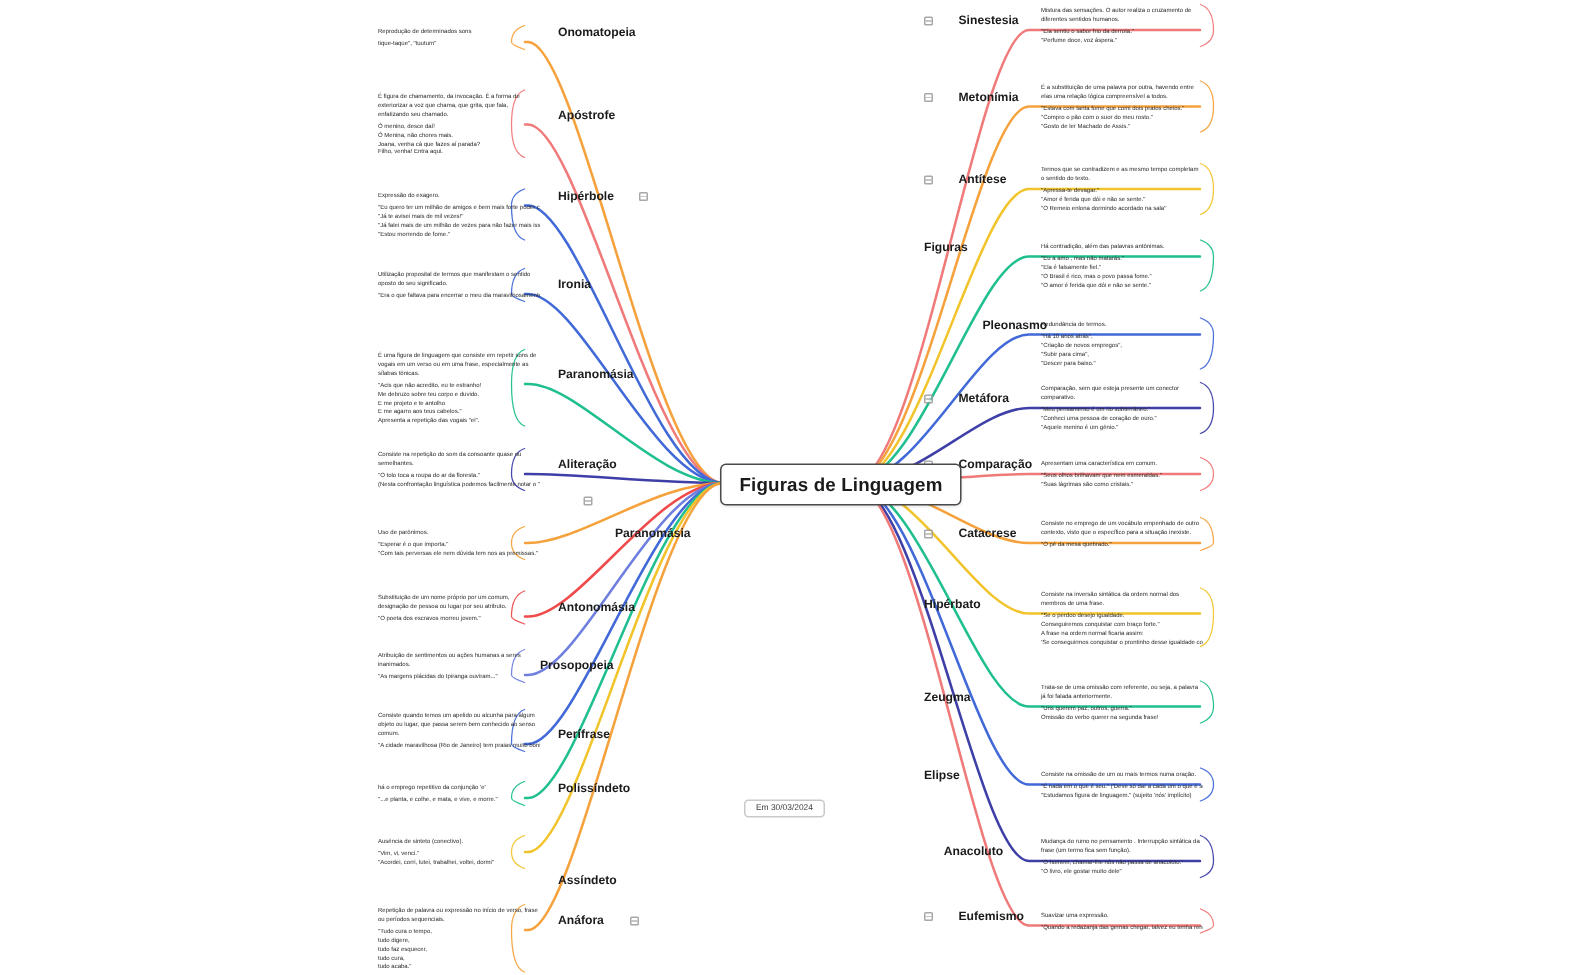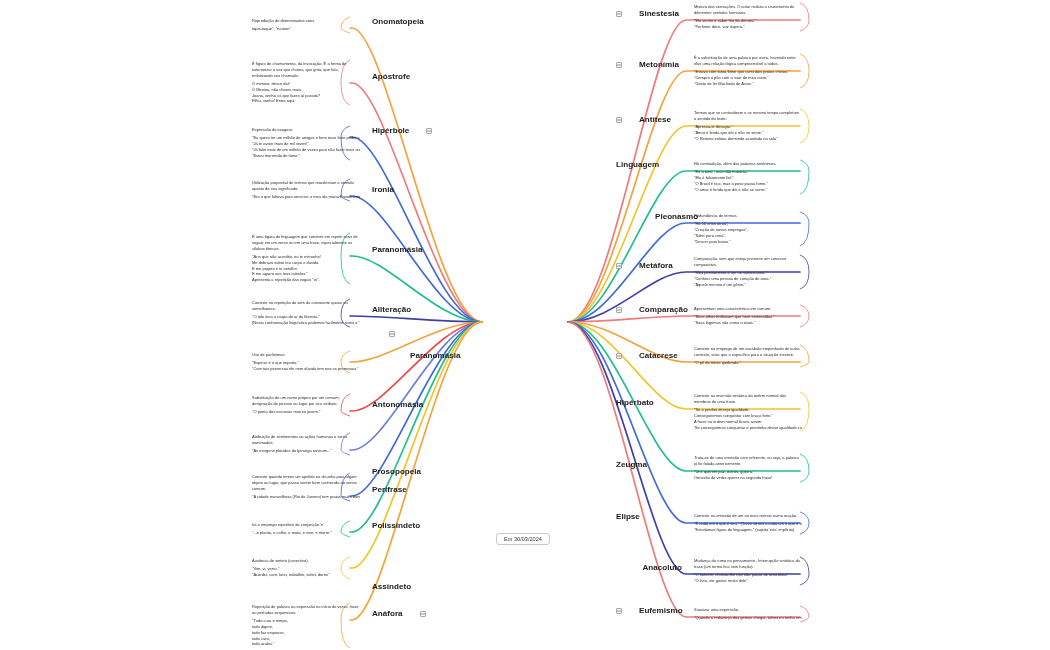--- a/index.html
+++ b/index.html
@@ -109,20 +109,21 @@
       <path d="M 800.25 255 Q 809 258 809 272 Q 809 286 800.25 289" fill="none" stroke="#3f3fa8" stroke-width="0.85" stroke-linecap="round" opacity=".95"></path>
       <path d="M 800.25 305 Q 809 308 809 316 Q 809 324 800.25 327" fill="none" stroke="#f07a7a" stroke-width="0.85" stroke-linecap="round" opacity=".95"></path>
       <path d="M 800.25 345 Q 809 348 809 362 Q 809 364 800.25 367" fill="none" stroke="#f5a23c" stroke-width="0.85" stroke-linecap="round" opacity=".95"></path>
       <path d="M 800.25 392 Q 809 395 809 409 Q 809 428 800.25 431" fill="none" stroke="#f2c42c" stroke-width="0.85" stroke-linecap="round" opacity=".95"></path>
       <path d="M 800.25 454 Q 809 457 809 471 Q 809 479 800.25 482" fill="none" stroke="#1fbf8f" stroke-width="0.85" stroke-linecap="round" opacity=".95"></path>
       <path d="M 800.25 512 Q 809 515 809 523 Q 809 531 800.25 534" fill="none" stroke="#4169d8" stroke-width="0.85" stroke-linecap="round" opacity=".95"></path>
       <path d="M 800.25 557 Q 809 560 809 574 Q 809 582 800.25 585" fill="none" stroke="#3f3fa8" stroke-width="0.85" stroke-linecap="round" opacity=".95"></path>
       <path d="M 800.25 606 Q 809 609 809 617 Q 809 619 800.25 622" fill="none" stroke="#f07a7a" stroke-width="0.85" stroke-linecap="round" opacity=".95"></path>
     </svg>
 
+  <div class="central">Figuras de Linguagem</div>
   <div class="datepill">Em 30/03/2024</div>
 
   <div id="topics-left">
       <div class="topic left" style="top: 17px; left: 372px;">
         <span>Onomatopeia</span>
       </div>
       <div class="topic left" style="top: 72px; left: 372px;">
         <span>Apóstrofe</span>
       </div>
       <div class="topic left" style="top: 126px; left: 372px;">
@@ -138,21 +139,21 @@
       <div class="topic left" style="top: 305px; left: 372px; flex-direction: column;">
         <span>Aliteração</span>
         <span class="noteicon"></span>
       </div>
       <div class="topic left" style="top: 351px; left: 372px; padding-left: 38px;">
         <span>Paranomásia</span>
       </div>
       <div class="topic left" style="top: 400px; left: 372px;">
         <span>Antonomásia</span>
       </div>
-      <div class="topic left" style="top: 439px; left: 372px; margin-top: 28px;">
+      <div class="topic left" style="top: 439px; left: 360px;">
         <span>Prosopopeia</span>
       </div>
       <div class="topic left" style="top: 485px; left: 372px;">
         <span>Perífrase</span>
       </div>
       <div class="topic left" style="top: 521px; left: 372px;">
         <span>Polissíndeto</span>
       </div>
       <div class="topic left" style="top: 582px; left: 372px;">
         <span>Assíndeto</span>
@@ -169,21 +170,21 @@
       </div>
       <div class="topic right" style="top: 60px; left: 616px; width: 66px; justify-content: flex-end; flex-direction: row-reverse;">
         <span>Metonímia</span>
         <span class="noteicon"></span>
       </div>
       <div class="topic right" style="top: 115px; left: 616px; width: 66px; justify-content: flex-end; flex-direction: row-reverse;">
         <span>Antítese</span>
         <span class="noteicon"></span>
       </div>
       <div class="topic right" style="top: 160px; left: 616px; width: 66px; justify-content: flex-end; flex-direction: row-reverse;">
-        <span>Linguagem</span>
+        <span>Figuras</span>
       </div>
       <div class="topic right" style="top: 212px; left: 616px; width: 66px; justify-content: flex-end; flex-direction: row-reverse; padding-left: 39px;">
         <span>Pleonasmo</span>
       </div>
       <div class="topic right" style="top: 261px; left: 616px; width: 66px; justify-content: flex-end; flex-direction: row-reverse;">
         <span>Metáfora</span>
         <span class="noteicon"></span>
       </div>
       <div class="topic right" style="top: 305px; left: 616px; width: 66px; justify-content: flex-end; flex-direction: row-reverse;">
         <span>Comparação</span>
@@ -195,21 +196,21 @@
       </div>
       <div class="topic right" style="top: 398px; left: 616px; width: 66px; justify-content: flex-end; flex-direction: row-reverse;">
         <span>Hipérbato</span>
       </div>
       <div class="topic right" style="top: 460px; left: 616px; width: 66px; justify-content: flex-end; flex-direction: row-reverse;">
         <span>Zeugma</span>
       </div>
       <div class="topic right" style="top: 512px; left: 616px; width: 66px; justify-content: flex-end; flex-direction: row-reverse;">
         <span>Elipse</span>
       </div>
-      <div class="topic right" style="top: 563px; left: 616px; width: 66px; justify-content: flex-start; flex-direction: row-reverse;">
+      <div class="topic right" style="top: 563px; left: 616px; width: 66px; justify-content: center; flex-direction: row-reverse;">
         <span>Anacoluto</span>
       </div>
       <div class="topic right" style="top: 606px; left: 616px; width: 66px; justify-content: flex-end; flex-direction: row-reverse;">
         <span>Eufemismo</span>
         <span class="noteicon"></span>
       </div>
     </div>
   <div id="details-left">
       <div class="detail" style="left: 252px; top: 18px;">
         <div class="d-desc">Reprodução de determinados sons</div>

